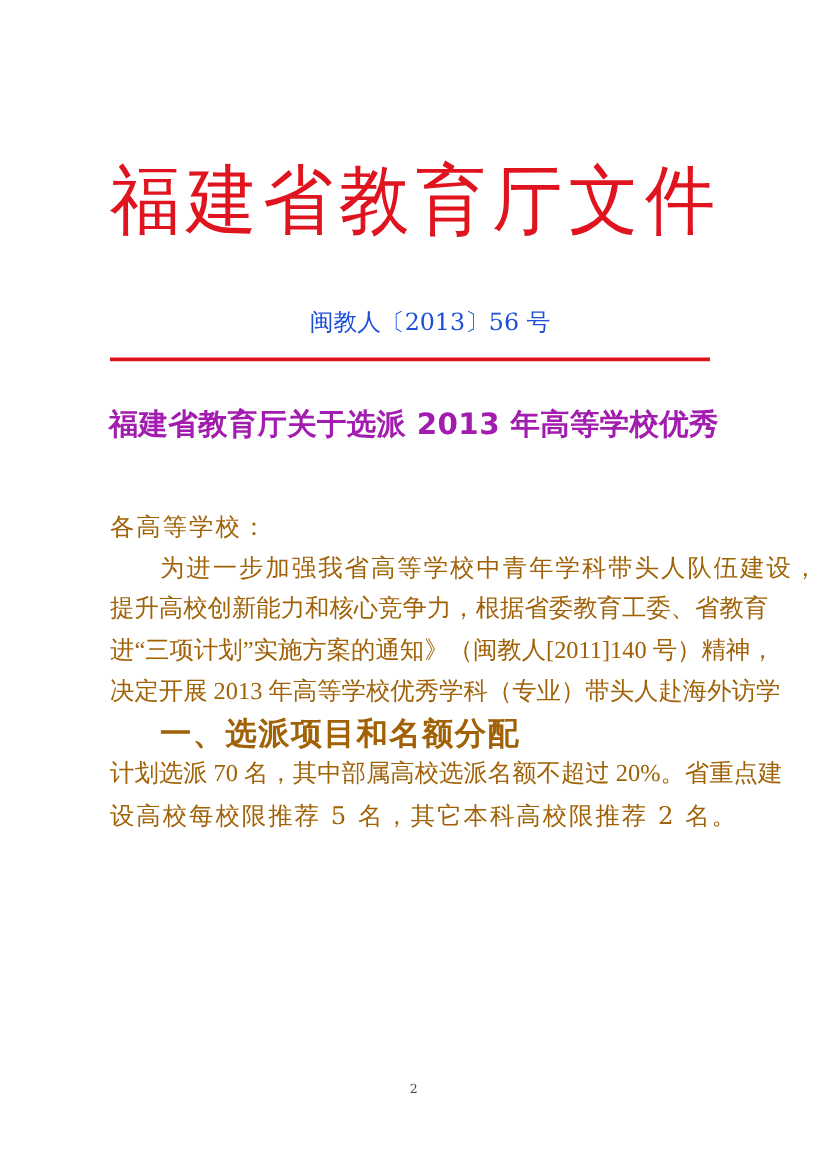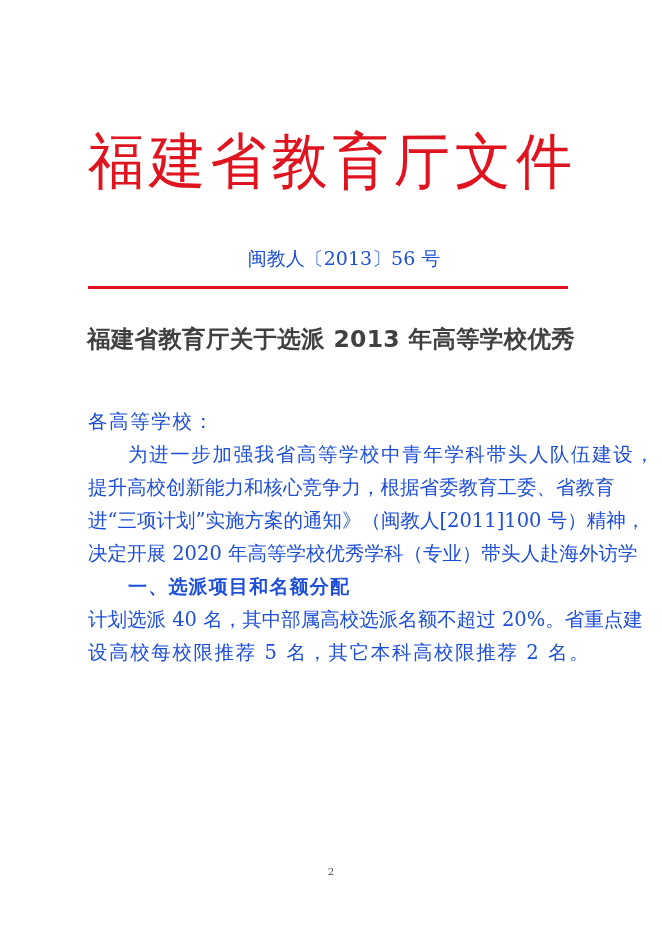--- a/index.html
+++ b/index.html
@@ -7,28 +7,28 @@
          font-family: "DejaVu Serif", "Liberation Serif", serif; color: #1a1a1a; }
   .page { position: absolute; left: 0; top: 0; width: 662px; height: 936px; background: #fff; }
   .masthead { position: absolute; left: 88px; width: 484px; top: 126px; height: 70px;
               display: flex; justify-content: space-between; align-items: center; }
   .masthead span { color: #e0141e; font-size: 56px; line-height: 70px; font-weight: normal;
                    font-family: "DejaVu Serif", "Liberation Serif", serif; transform: scaleY(1.08); }
   .doc-number { position: absolute; left: 0; width: 662px; top: 246px; text-align: center;
                 font-size: 19px; line-height: 24px; color: #1d4ed8; padding-left: 13px; }
   .red-rule { position: absolute; left: 88px; width: 480px; top: 286px; height: 3px; background: #e0141e; }
   .title { position: absolute; left: 80px; width: 502px; top: 320px; text-align: center;
-           font-size: 23.5px; line-height: 38px; font-weight: bold; color: #404040;
+           font-size: 23.5px; line-height: 38px; font-weight: bold; color: #a21caf;
            font-family: "DejaVu Sans", "Liberation Sans", sans-serif; letter-spacing: 0.3px; }
   .body { position: absolute; left: 88px; width: 486px; top: 405px; }
-  .line { height: 33px; line-height: 33px; font-size: 19.5px; white-space: nowrap; color: #1d4ed8;
+  .line { height: 33px; line-height: 33px; font-size: 19.5px; white-space: nowrap; color: #a16207;
           letter-spacing: 1.6px; }
   .line.indent { padding-left: 40px; }
-  .line.heading { font-weight: bold; font-family: "DejaVu Sans", "Liberation Sans", sans-serif; font-size: 19px; letter-spacing: 1.2px; }
-  .line.justify { text-align: justify; text-align-last: justify; letter-spacing: 0; }
+  .line.heading { font-weight: bold; font-family: "DejaVu Sans", "Liberation Sans", sans-serif; font-size: 25px; letter-spacing: 1.2px; }
+  .line.justify { text-align: justify; text-align-last: justify; letter-spacing: 0; font-family: Liberation Serif, serif; }
   .page-number { position: absolute; left: 0; width: 662px; top: 866px; text-align: center;
                  font-size: 10px; color: #444; }
 </style>
 </head>
 <body>
 
 <div class="page">
 
   <div class="masthead">
     <span>福</span>
@@ -46,21 +46,21 @@
   <div class="red-rule"></div>
 
   <div class="title">
     <div>福建省教育厅关于选派 2013 年高等学校优秀</div>
   </div>
 
   <div class="body">
     <div class="line">各高等学校：</div>
     <div class="line indent">为进一步加强我省高等学校中青年学科带头人队伍建设，</div>
     <div class="line justify">提升高校创新能力和核心竞争力，根据省委教育工委、省教育</div>
-    <div class="line justify">进“三项计划”实施方案的通知》（闽教人[2011]100 号）精神，</div>
-    <div class="line justify">决定开展 2020 年高等学校优秀学科（专业）带头人赴海外访学</div>
+    <div class="line justify">进“三项计划”实施方案的通知》（闽教人[2011]140 号）精神，</div>
+    <div class="line justify">决定开展 2013 年高等学校优秀学科（专业）带头人赴海外访学</div>
     <div class="line indent heading">一、选派项目和名额分配</div>
-    <div class="line justify">计划选派 40 名，其中部属高校选派名额不超过 20%。省重点建</div>
+    <div class="line justify">计划选派 70 名，其中部属高校选派名额不超过 20%。省重点建</div>
     <div class="line">设高校每校限推荐 5 名，其它本科高校限推荐 2 名。</div>
   </div>
 
   <div class="page-number">2</div>
 </div>
 
 </body></html>

